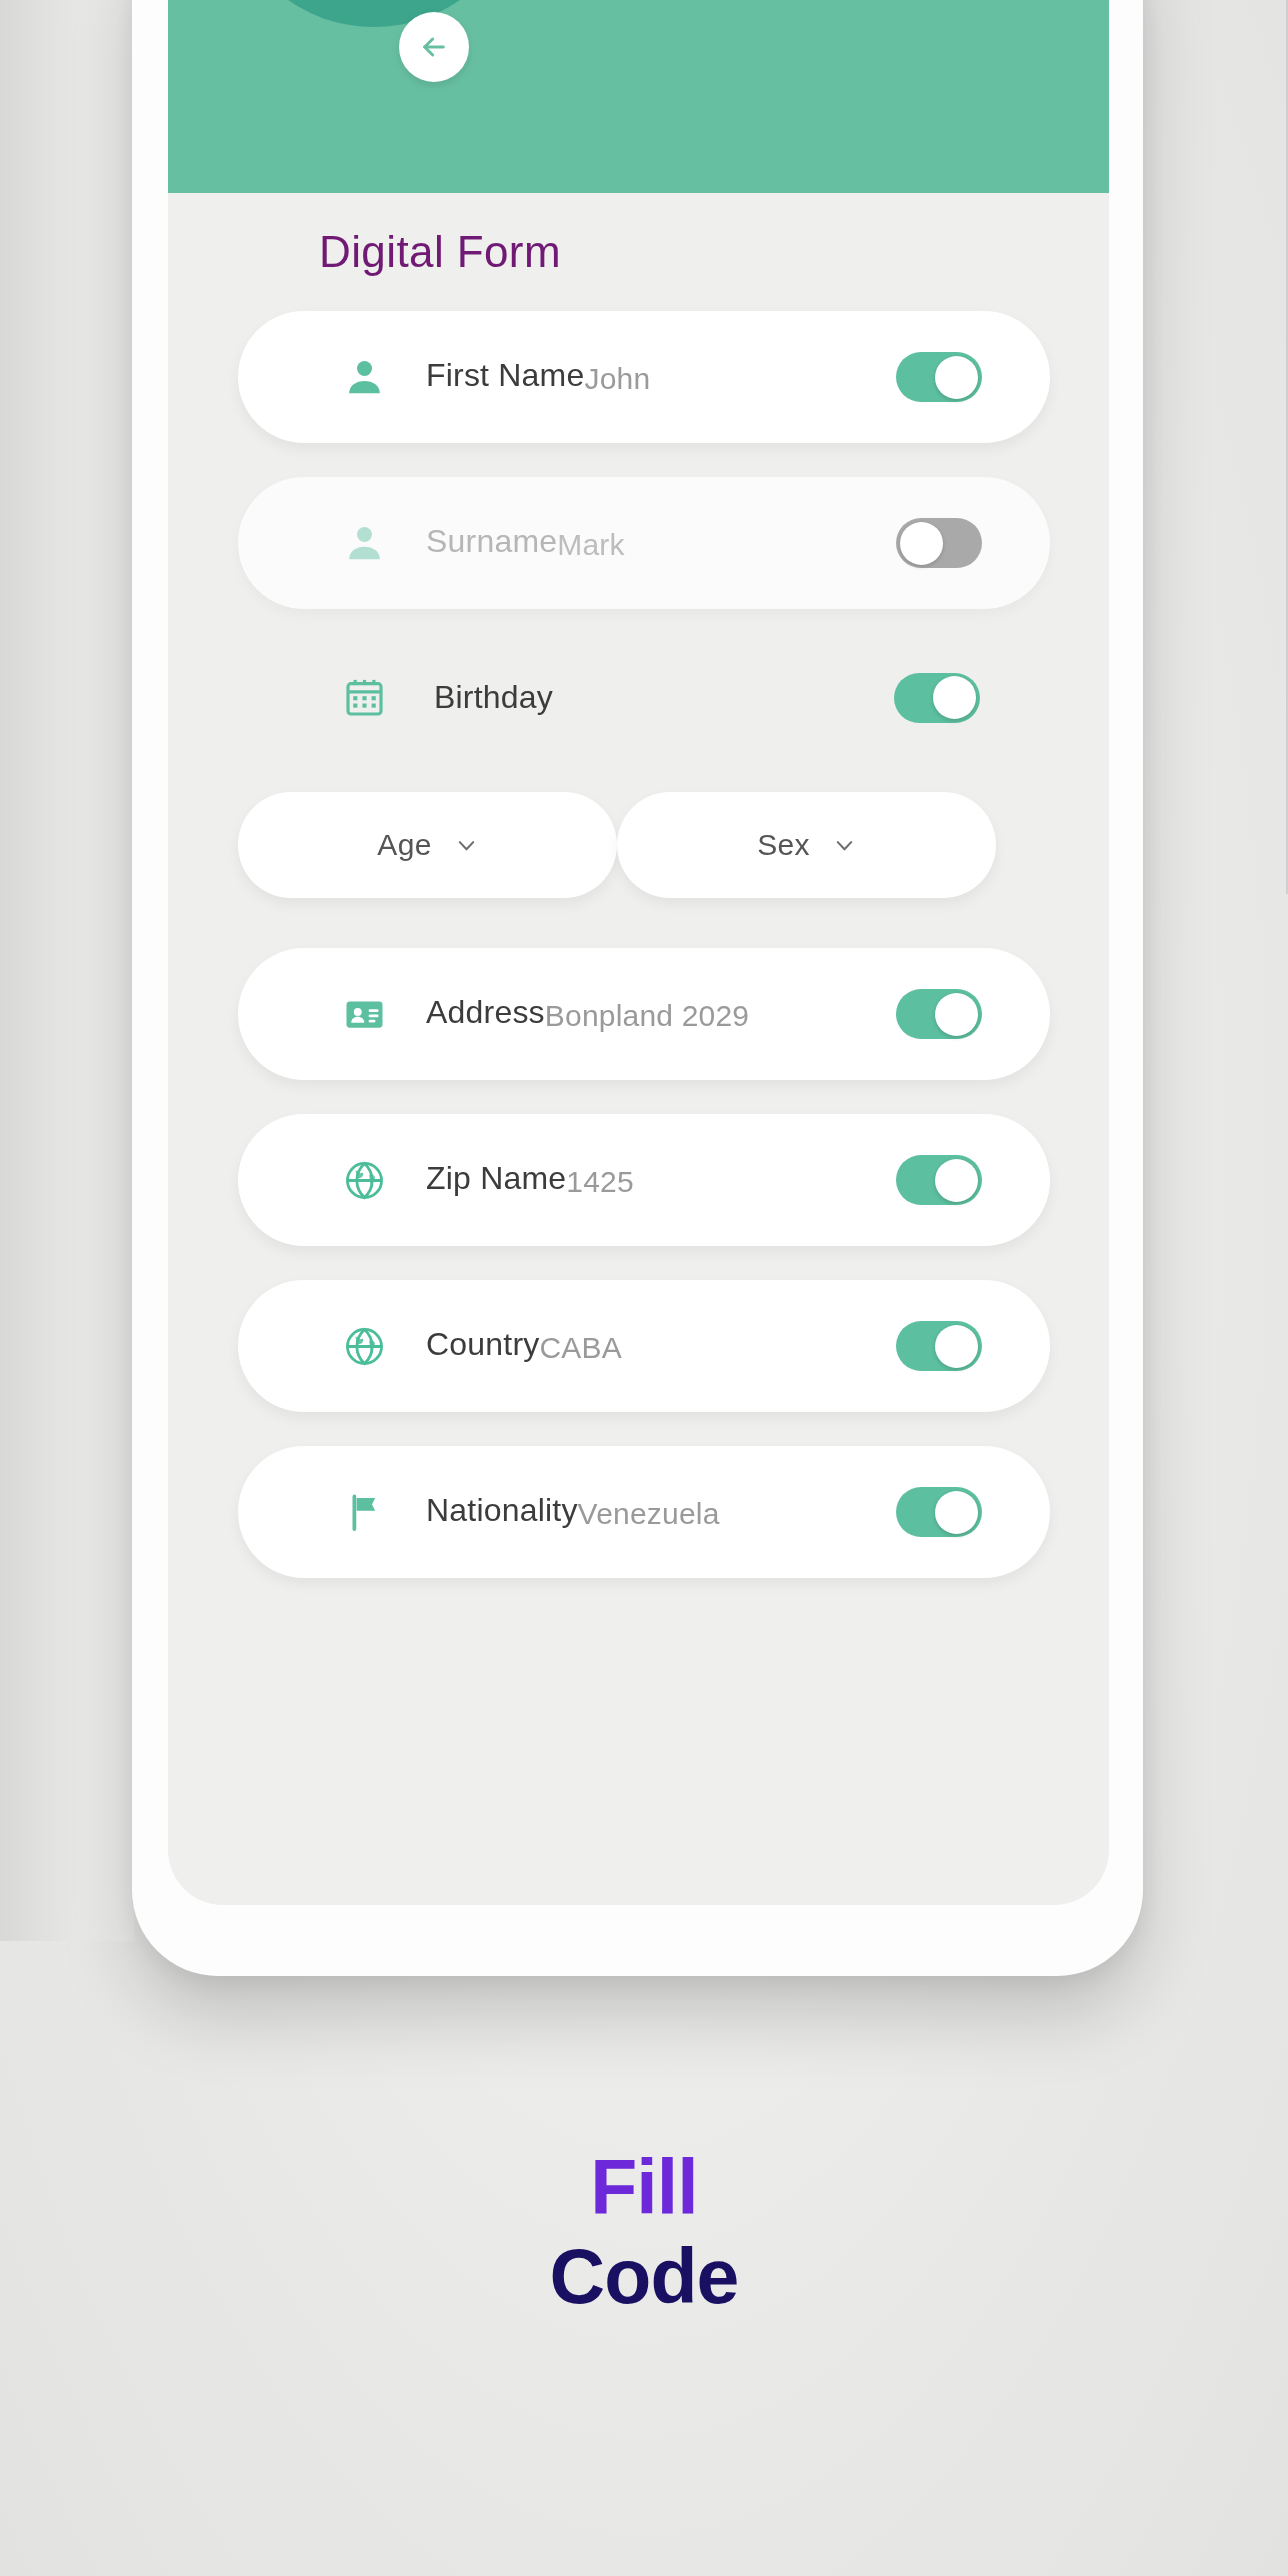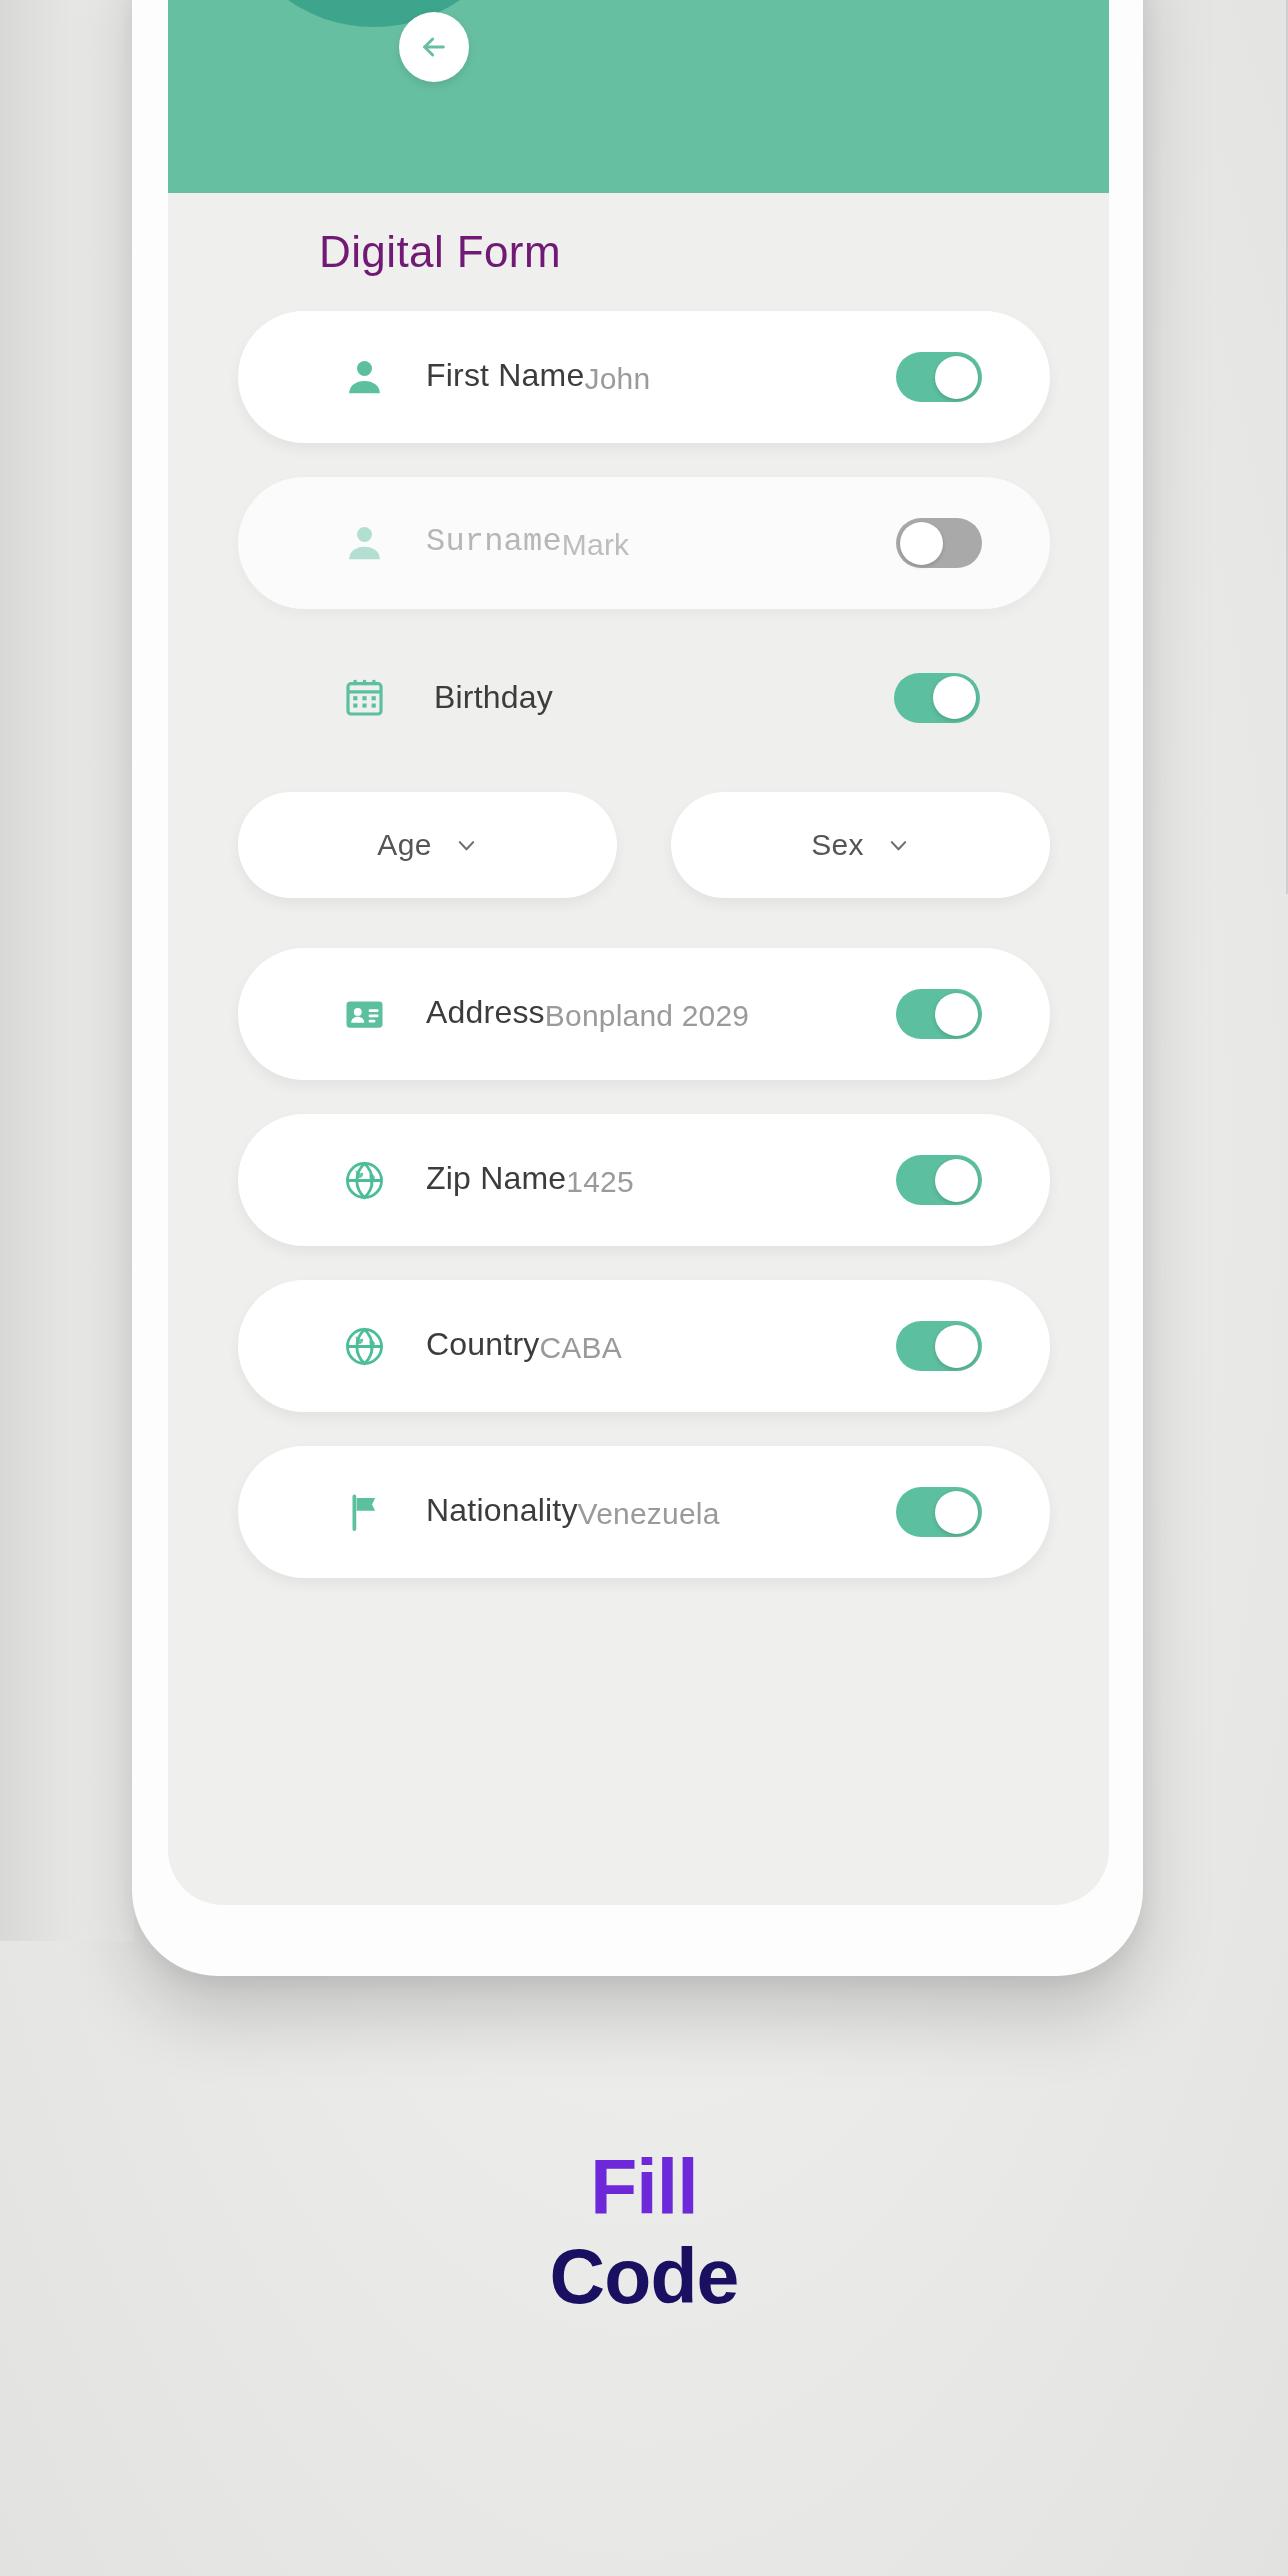--- a/index.html
+++ b/index.html
@@ -117,21 +117,21 @@
     line-height: 1.18;
     letter-spacing: 0.2px;
   }
   .field-value {
     font-size: 30px;
     color: #9a9a9a;
     line-height: 1.22;
     letter-spacing: 0.2px;
     margin-top: 3.6px;
   }
-  .field-card.dim .field-label { color: #b6b6b6; font-family: Liberation Mono, monospace; }
+  .field-card.dim .field-label { color: #b6b6b6; }
   .field-card.dim .field-value { color: #bdbdbd; }
 
   
   .toggle {
     position: absolute;
     right: 68px;
     top: 50%;
     transform: translateY(-50%);
     width: 86px;
     height: 50px;
@@ -167,21 +167,21 @@
   #birthday-toggle { right: 70px; }
 
   
   .pill-row {
     display: flex;
     margin: 0 auto;
     width: 812px;
     margin-top: 30px;
   }
   #date-row { justify-content: space-between; }
-  #demo-row { justify-content: space-between; margin-top: 54px; }
+  #demo-row { margin-top: 54px; }
 
   .pill {
     background: #ffffff;
     border-radius: 54px;
     box-shadow: 0 6.3px 14.3px rgba(0,0,0,0.055);
     display: flex;
     align-items: center;
     justify-content: center;
     cursor: pointer;
   }

